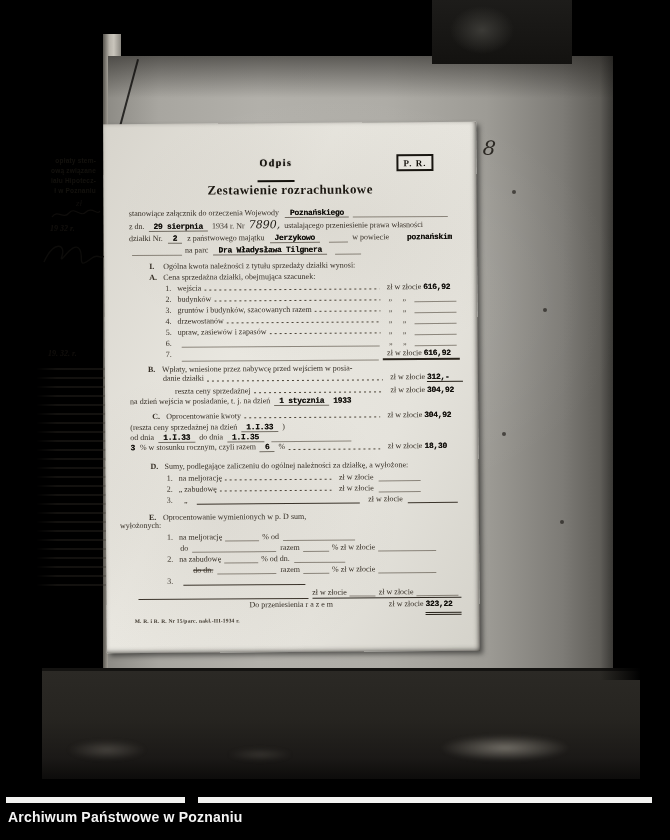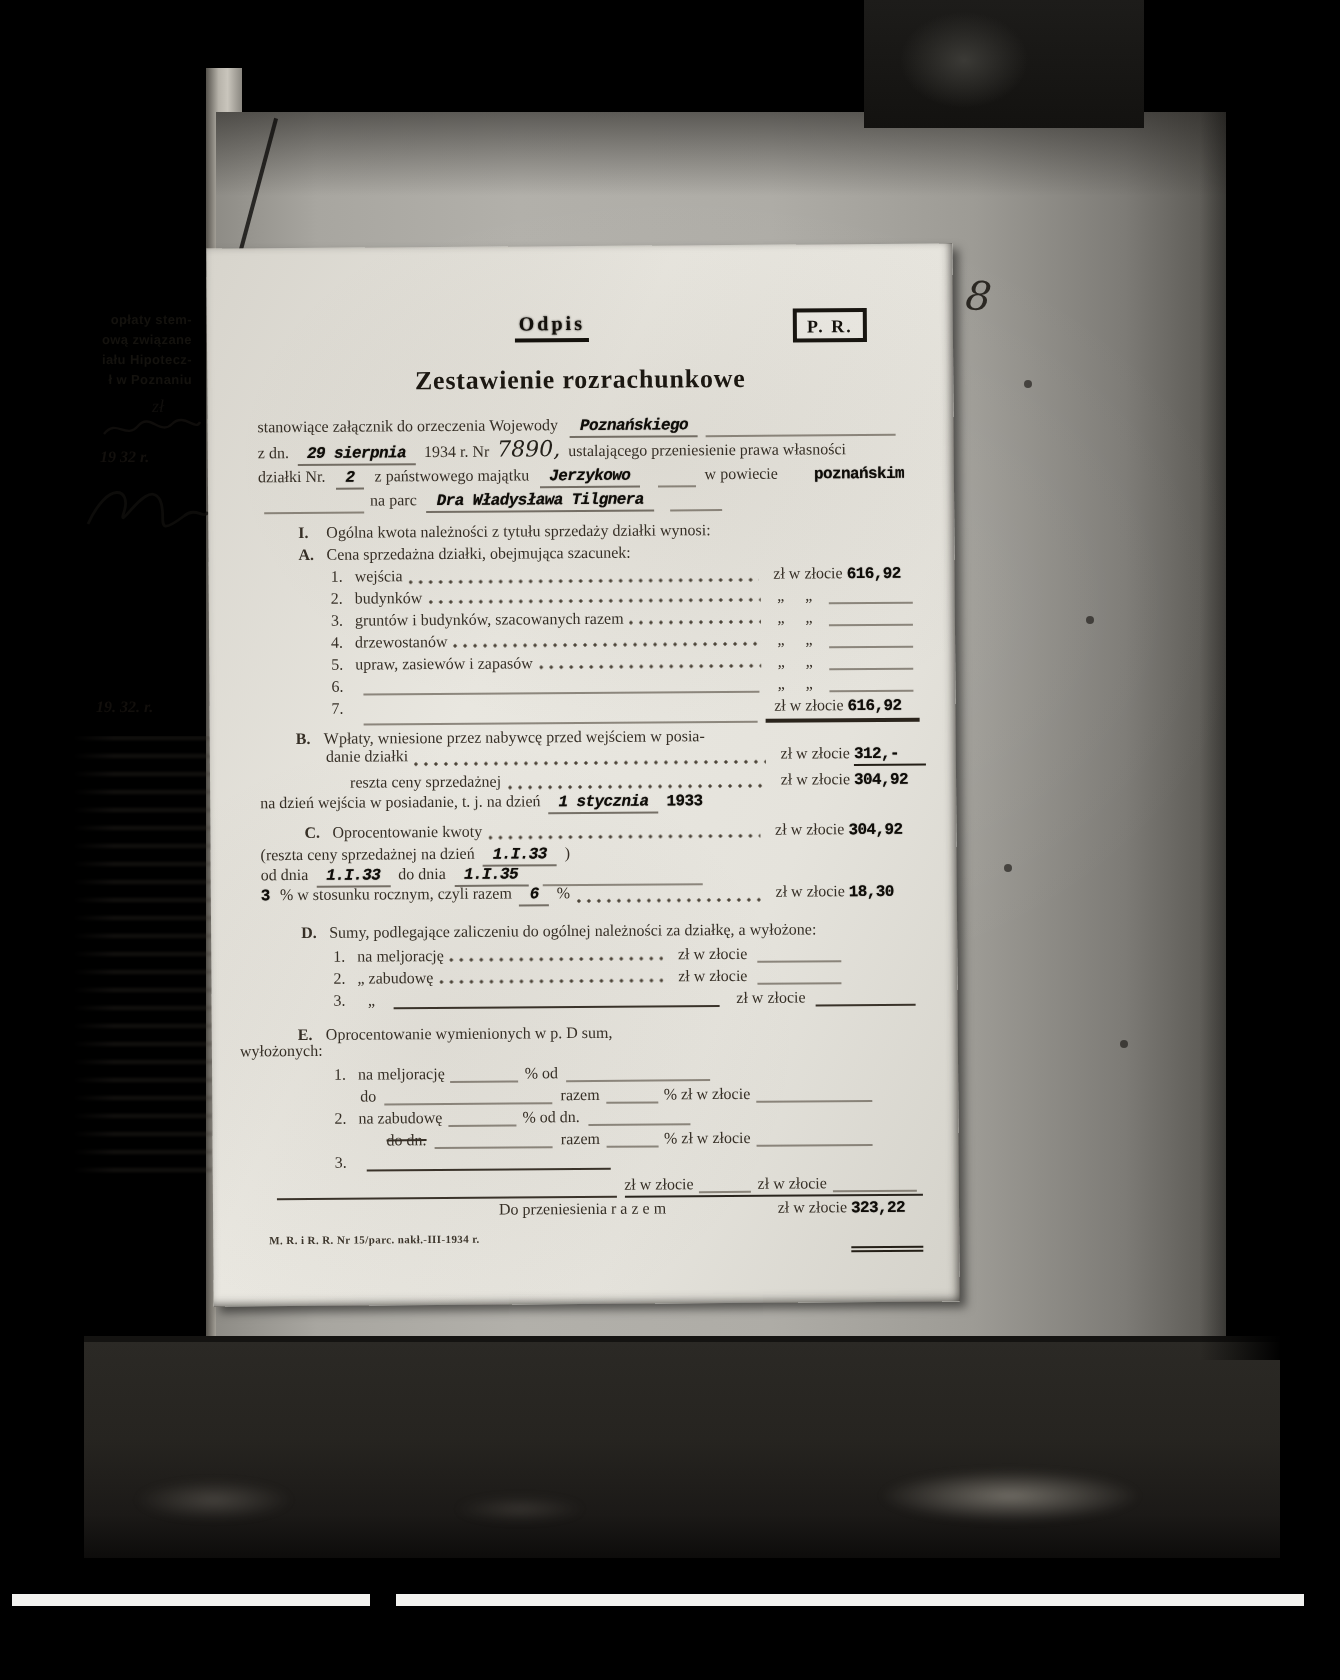--- a/index.html
+++ b/index.html
@@ -54,44 +54,44 @@
       radial-gradient(300px 200px at 60% 20%,rgba(120,110,95,.10),rgba(0,0,0,0) 70%),
       radial-gradient(260px 220px at 30% 75%,rgba(110,100,88,.08),rgba(0,0,0,0) 70%),
       linear-gradient(115deg,#d7d4cc 0%,#e9e7e0 38%,#e5e3dc 70%,#d4d2ca 100%);
     box-shadow:inset -3px 0 5px -2px rgba(35,33,29,.65), inset 0 -3px 5px -2px rgba(35,33,29,.55),
                3px 3px 5px rgba(0,0,0,.5);
     color:#352f26;}
   .pageno{position:absolute;left:483px;top:136px;font-family:"DejaVu Serif",serif;font-style:italic;
     font-size:20px;color:#2b2823;transform:rotate(6deg);}
   .odpis-wrap{position:absolute;top:29px;left:0;width:100%;text-align:center;transform:translateX(-14px);}
   .odpis{font-weight:700;font-size:10px;letter-spacing:1.5px;color:#14110c;
-    border-bottom:2px solid #14110c;padding:0 2px 1px;text-shadow:0 0 1px rgba(20,17,12,.8);}
+    border-bottom:2px solid #14110c;padding:0 2px 12px;text-shadow:0 0 1px rgba(20,17,12,.8);}
   .prbox{position:absolute;left:293px;top:32px;border:2px solid #181510;padding:2px 5px 1px;
     font-weight:700;font-size:9px;letter-spacing:1px;color:#14110c;background:rgba(255,255,255,.15);}
   .dtitle{position:absolute;top:59px;left:0;width:100%;text-align:center;font-weight:700;
     font-size:13px;letter-spacing:.4px;color:#1c1812;}
   .row{position:absolute;display:flex;align-items:baseline;white-space:nowrap;
     font-size:8px;line-height:9px;color:#362f26;}
   .n{flex:none;width:12px;}
   .secn{flex:none;width:14px;font-weight:700;}
   .dots{flex:1 1 auto;align-self:flex-end;height:3px;margin:0 3px 1px;min-width:8px;
     background-image:radial-gradient(circle at 1px 1.5px,#4a4236 .7px,rgba(0,0,0,0) .95px);
     background-size:5px 3px;background-repeat:repeat-x;background-position:0 100%;}
   .blank{flex:1 1 auto;align-self:flex-end;height:8px;margin:0 4px;min-width:10px;
     border-bottom:1px solid rgba(80,72,60,.6);}
   .bw{flex:none;align-self:flex-end;height:8px;margin:0 3px;border-bottom:1px solid rgba(80,72,60,.6);}
   .w26{width:26px;}.w34{width:34px;}.w42{width:42px;}.w50{width:50px;}.w58{width:58px;}.w80{width:80px;}
   .unit{flex:none;margin:0 2px 0 4px;}
   .dt{flex:none;width:14px;text-align:center;}
   .tw{font-family:"Liberation Mono",monospace;font-weight:700;font-size:8px;
     letter-spacing:-.3px;color:#0f0d09;text-shadow:0 0 .5px rgba(15,13,9,.7);}
   .val{flex:none;min-width:36px;text-align:left;}
-  .fill{border-bottom:1px solid rgba(70,62,52,.7);padding:0 5px;font-style:italic;}
+  .fill{border-bottom:1px solid rgba(70,62,52,.7);padding:0 5px;}
   .u1{border-bottom:1px solid #241f17;}
-  .uu{border-bottom:3px double #241f17;padding-bottom:14px;}
+  .uu{border-bottom:3px double #241f17;padding-bottom:4px;}
   .sum7{display:flex;align-items:baseline;border-bottom:2px solid #2a241c;padding-bottom:1px;}
   .grp{display:flex;align-items:baseline;border-bottom:1.5px solid #2a251e;padding-bottom:1px;}
   .gapflex{flex:1 1 auto;}
   .strike{text-decoration:line-through;padding-left:17px;}
   .e-head2{position:absolute;left:14px;top:397px;font-size:8px;color:#362f26;}
   .ffoot{position:absolute;left:28px;top:494px;font-size:5.5px;font-weight:700;
     letter-spacing:.2px;color:#3d362c;}
   
   .strip{position:absolute;left:6px;top:797px;width:646px;height:6px;background:#f2f2f0;}
   .strip-gap{position:absolute;left:185px;top:797px;width:13px;height:6px;background:#000;}
@@ -369,13 +369,14 @@
   </div>
 
   <div class="table-band"></div>
   <div class="blob b1"></div>
   <div class="blob b2"></div>
   <div class="blob b3"></div>
   <div class="under-fade-right"></div>
 
   <div class="strip"></div>
   <div class="strip-gap"></div>
+  <div class="caption">Archiwum Państwowe w Poznaniu</div>
 </div>
 
 </body></html>

